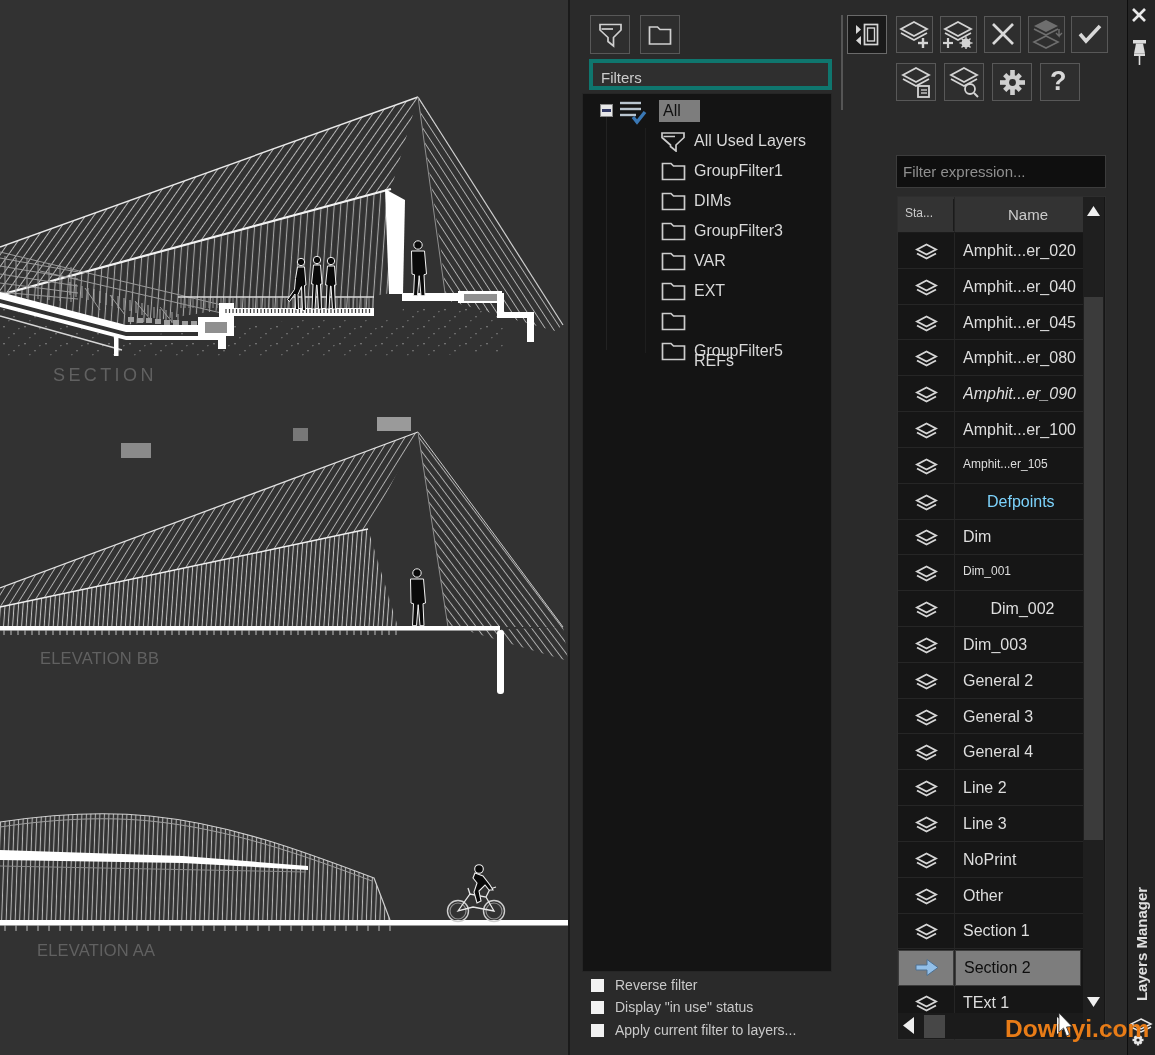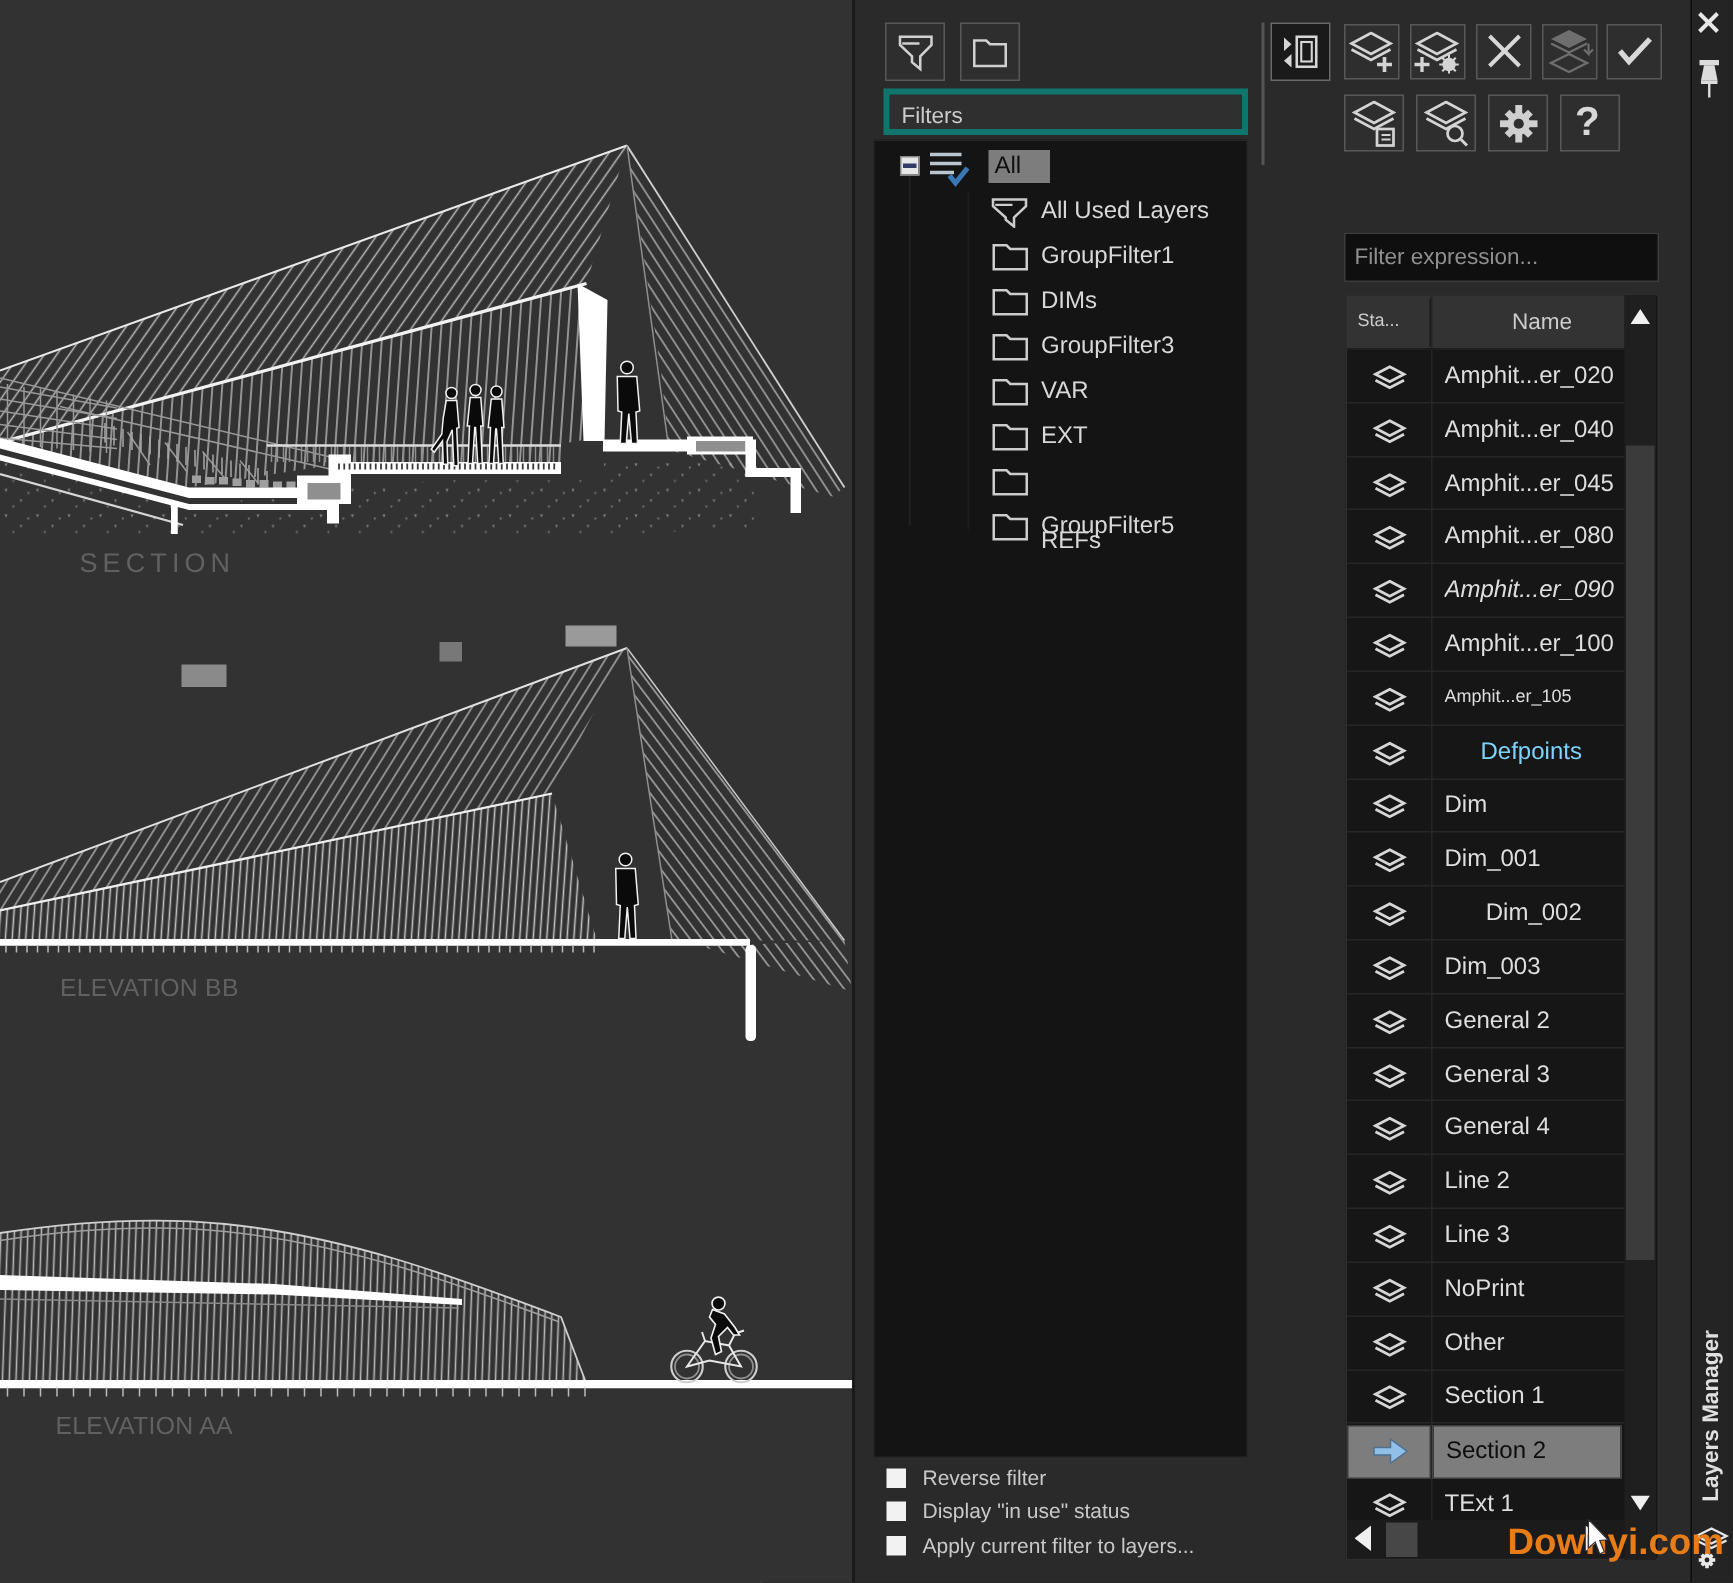--- a/index.html
+++ b/index.html
@@ -633,21 +633,21 @@
   <svg class="abs" style="left:915px;top:529px" width="23" height="17" viewBox="0 0 23 17">
     <path d="M2,10.5 L11.5,15.5 L21,10.5" fill="none" stroke="#d6d6d6" stroke-width="1.9"></path>
     <path d="M11.5,1.5 L21,6.5 L11.5,11.5 L2,6.5 Z" fill="#161616" stroke="#d6d6d6" stroke-width="1.9"></path>
   </svg>
   <div class="abs" style="left:963px;top:528px;font-size:16px;color:#dedede;white-space:nowrap;overflow:hidden;width:119px;">Dim</div>
   <div class="abs" style="left:898px;top:590px;width:185px;height:1px;background:#262626;"></div>
   <svg class="abs" style="left:915px;top:565px" width="23" height="17" viewBox="0 0 23 17">
     <path d="M2,10.5 L11.5,15.5 L21,10.5" fill="none" stroke="#d6d6d6" stroke-width="1.9"></path>
     <path d="M11.5,1.5 L21,6.5 L11.5,11.5 L2,6.5 Z" fill="#161616" stroke="#d6d6d6" stroke-width="1.9"></path>
   </svg>
-  <div class="abs" style="left:963px;top:564px;font-size:16px;color:#dedede;white-space:nowrap;overflow:hidden;width:119px;">Dim_001</div>
+  <div class="abs" style="left:963px;top:564px;font-size:12px;color:#dedede;white-space:nowrap;overflow:hidden;width:119px;">Dim_001</div>
   <div class="abs" style="left:898px;top:626px;width:185px;height:1px;background:#262626;"></div>
   <svg class="abs" style="left:915px;top:601px" width="23" height="17" viewBox="0 0 23 17">
     <path d="M2,10.5 L11.5,15.5 L21,10.5" fill="none" stroke="#d6d6d6" stroke-width="1.9"></path>
     <path d="M11.5,1.5 L21,6.5 L11.5,11.5 L2,6.5 Z" fill="#161616" stroke="#d6d6d6" stroke-width="1.9"></path>
   </svg>
   <div class="abs" style="left:963px;top:600px;font-size:16px;color:#dedede;white-space:nowrap;overflow:hidden;width:119px;text-align:center;">Dim_002</div>
   <div class="abs" style="left:898px;top:662px;width:185px;height:1px;background:#262626;"></div>
   <svg class="abs" style="left:915px;top:637px" width="23" height="17" viewBox="0 0 23 17">
     <path d="M2,10.5 L11.5,15.5 L21,10.5" fill="none" stroke="#d6d6d6" stroke-width="1.9"></path>
     <path d="M11.5,1.5 L21,6.5 L11.5,11.5 L2,6.5 Z" fill="#161616" stroke="#d6d6d6" stroke-width="1.9"></path>

